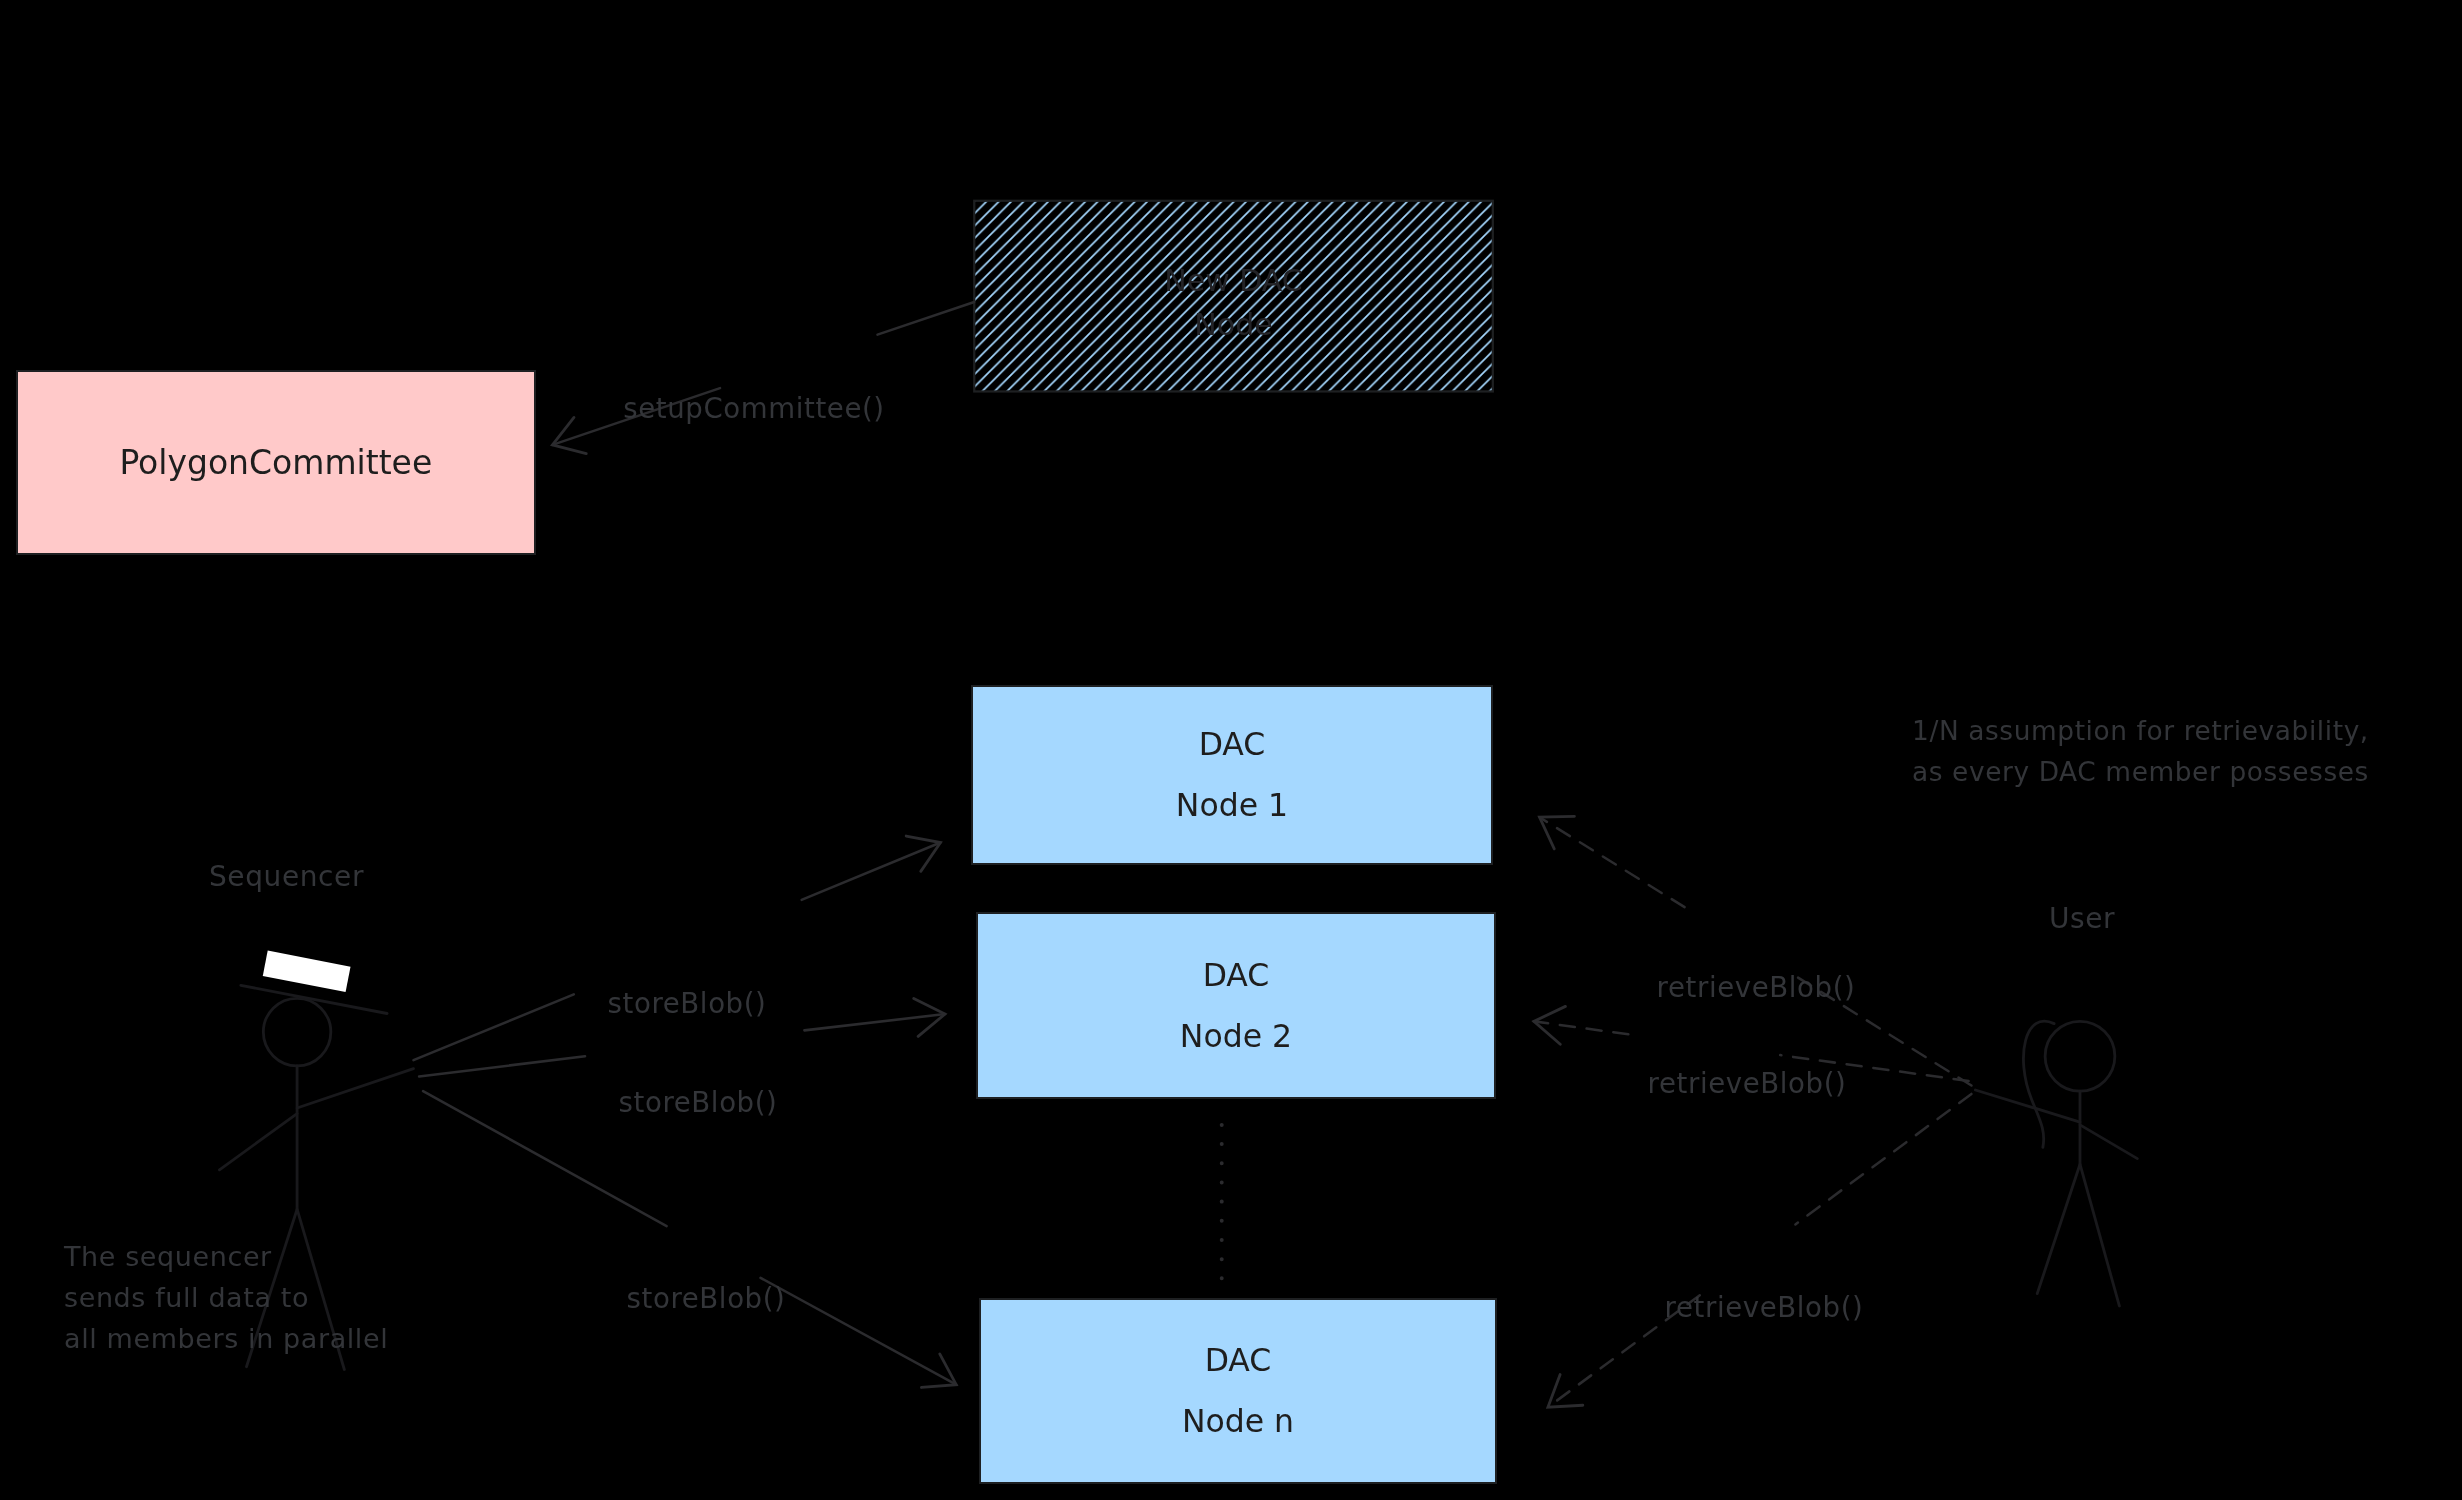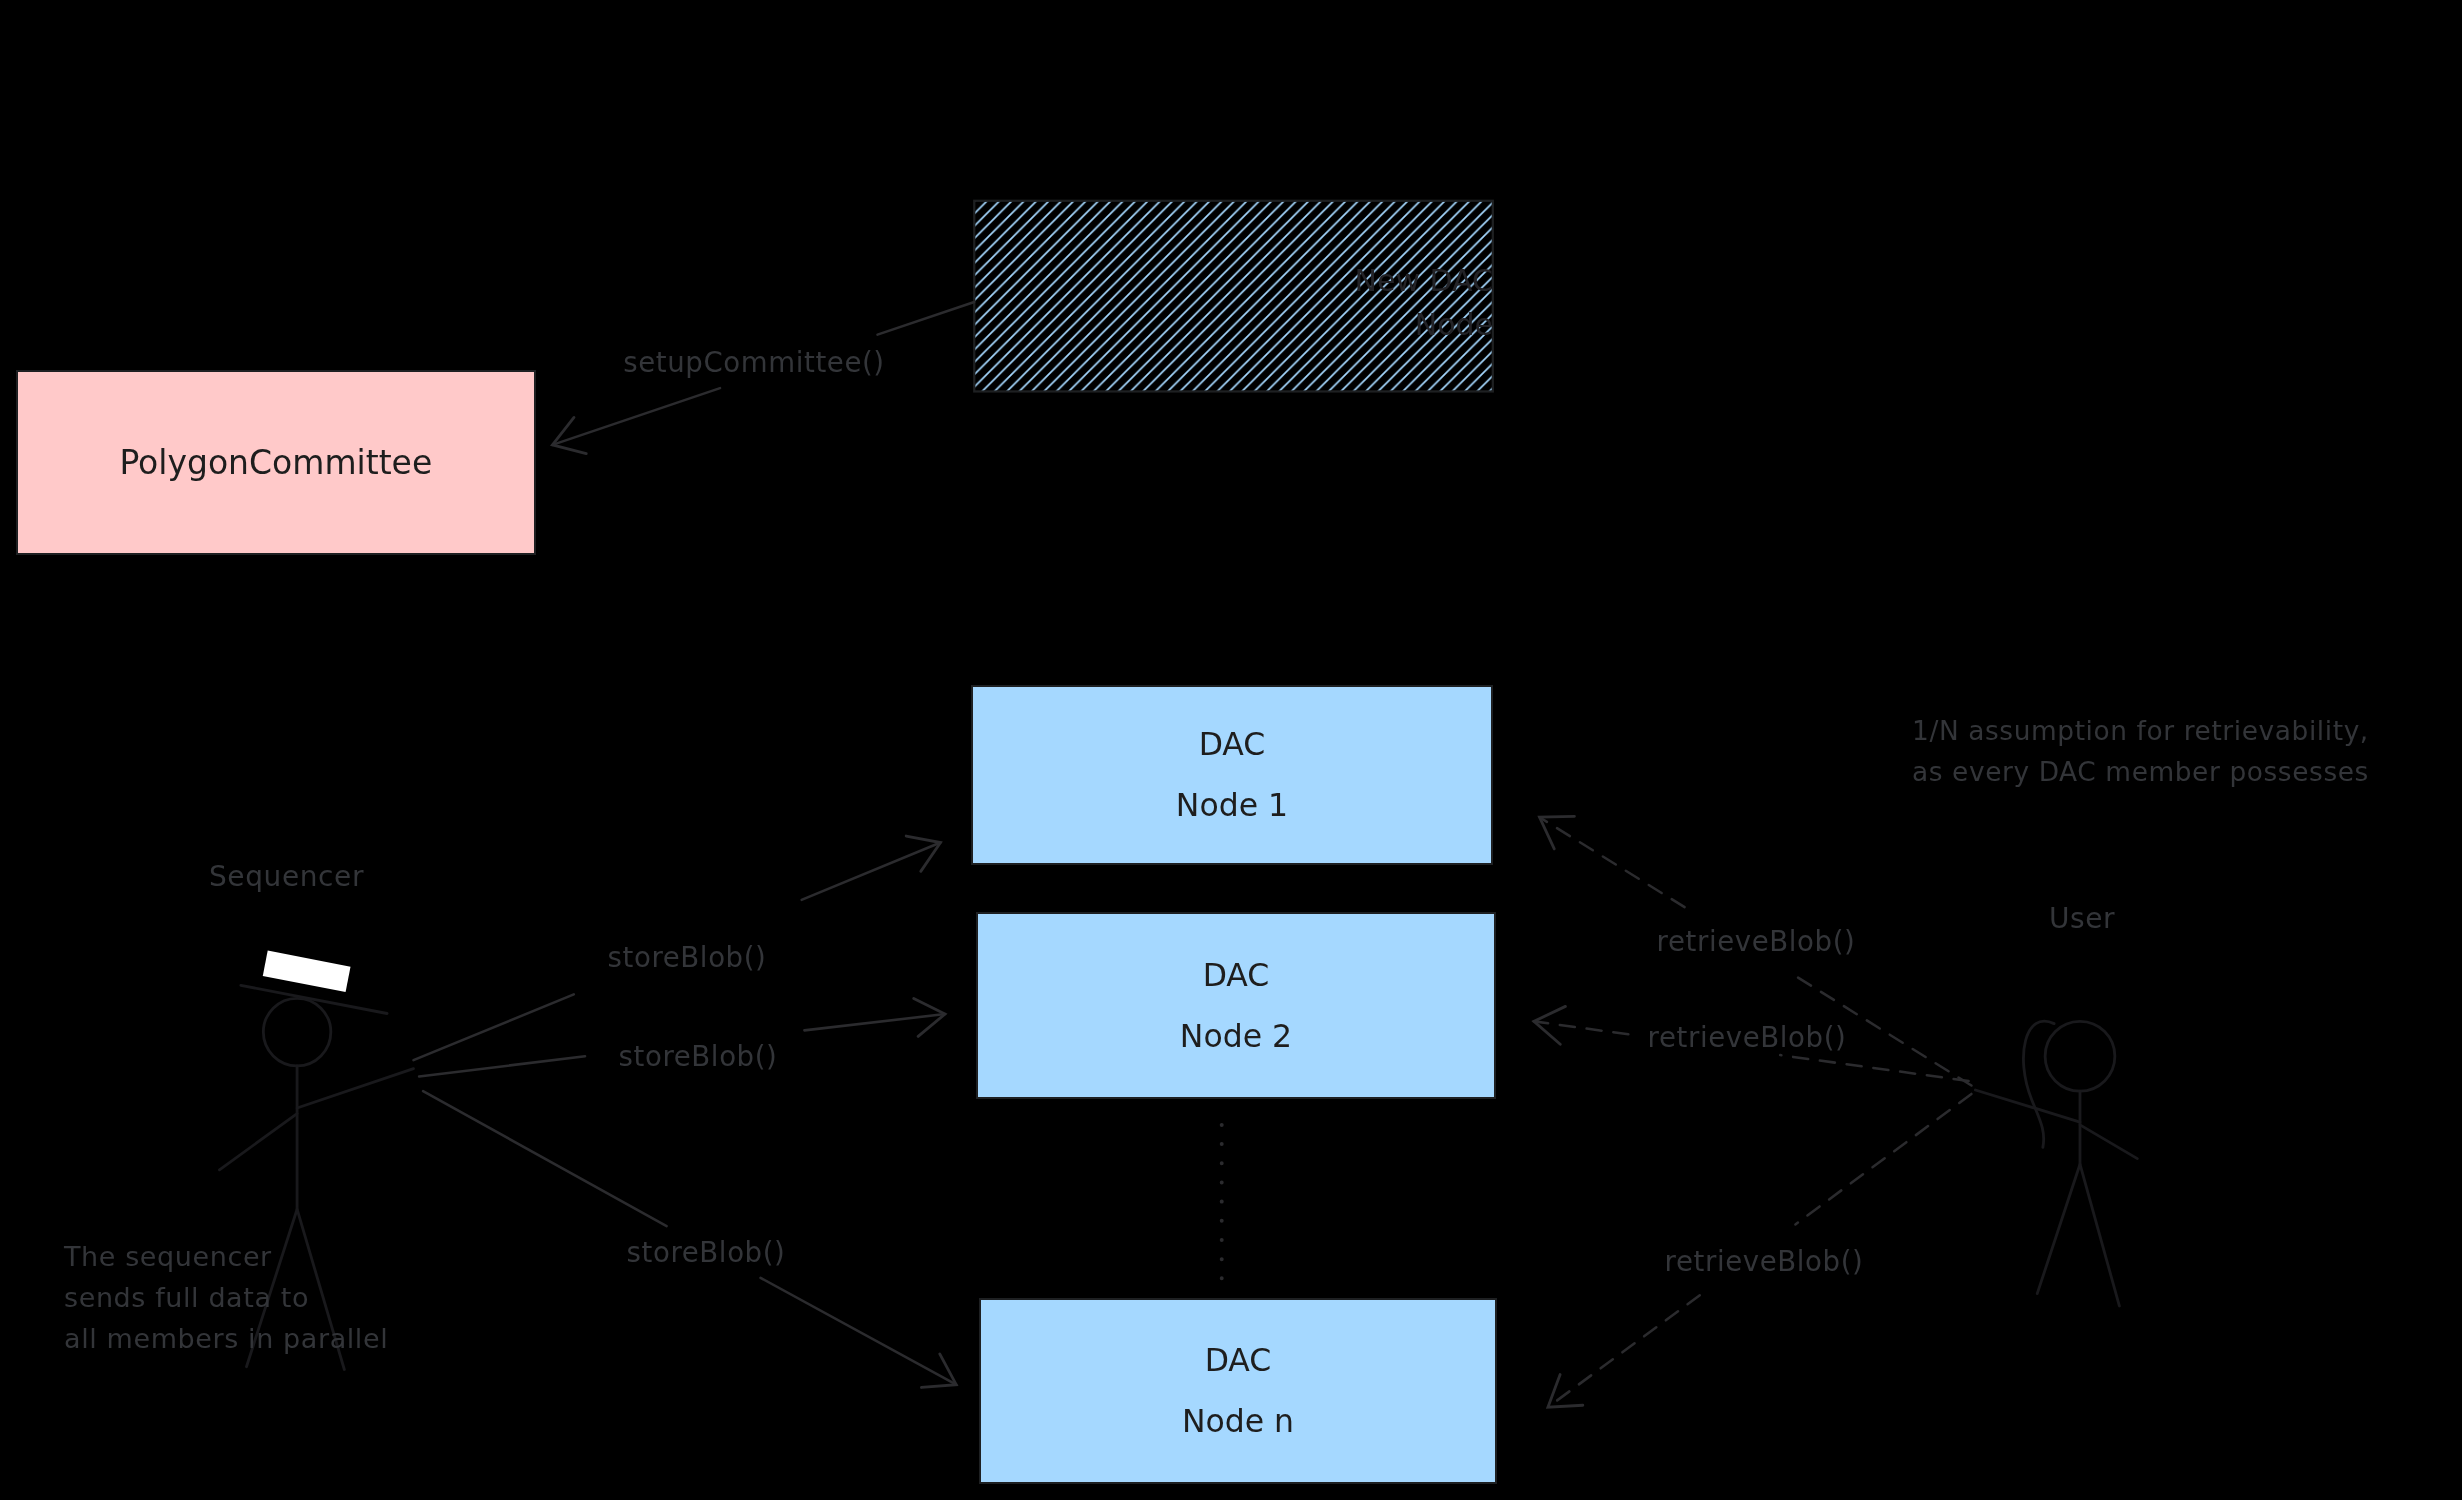--- a/index.html
+++ b/index.html
@@ -23,21 +23,21 @@
   .blue{background:var(--box-blue);gap:16px;}
   .pink{background:var(--box-pink);}
   .hatch-label{
     position:absolute;display:flex;flex-direction:column;align-items:center;justify-content:center;
     color:var(--ink-hatch-label);font-size:30px;line-height:44px;text-align:center;
   }
   .note{position:absolute;color:var(--note-gray);font-size:26.4px;line-height:41px;letter-spacing:0.6px;white-space:nowrap;}
   .actor-label{position:absolute;color:var(--note-gray);font-size:28px;letter-spacing:0.6px;white-space:nowrap;}
   .edge-label{
     position:absolute;transform:translate(-50%,-50%);color:var(--note-gray);
-    font-size:27.6px;letter-spacing:0.6px;white-space:nowrap;
+    font-size:27.6px;letter-spacing:0.6px;white-space:nowrap;margin-top:46px;
   }
 </style>
 </head>
 <body>
 
 <div id="stage">
 
   <svg id="lines-svg" viewBox="0 0 4377 2667">
     <defs>
       <pattern id="hatch" width="22" height="22" patternUnits="userSpaceOnUse">
@@ -108,21 +108,21 @@
     <div>1/N assumption for retrievability,</div>
     <div>as every DAC member possesses</div>
   </div>
 
   <div class="note" style="left:64px;top:1236px;font-size:27px;">
     <div>The sequencer</div>
     <div>sends full data to</div>
     <div>all members in parallel</div>
   </div>
 
-  <div class="hatch-label" style="left:974px;top:201px;width:519px;height:204px;align-items:flex-end;">
+  <div class="hatch-label" style="left:974px;top:201px;width:519px;height:204px;">
     <div>New DAC</div>
     <div>Node</div>
   </div>
 
   <div class="node pink" style="left:15.8px;top:370px;width:520px;height:185px;font-size:33px;">
     <div>PolygonCommittee</div>
   </div>
 
   <div class="node blue" style="left:971px;top:685px;width:522px;height:180px;">
     <div>DAC</div>

